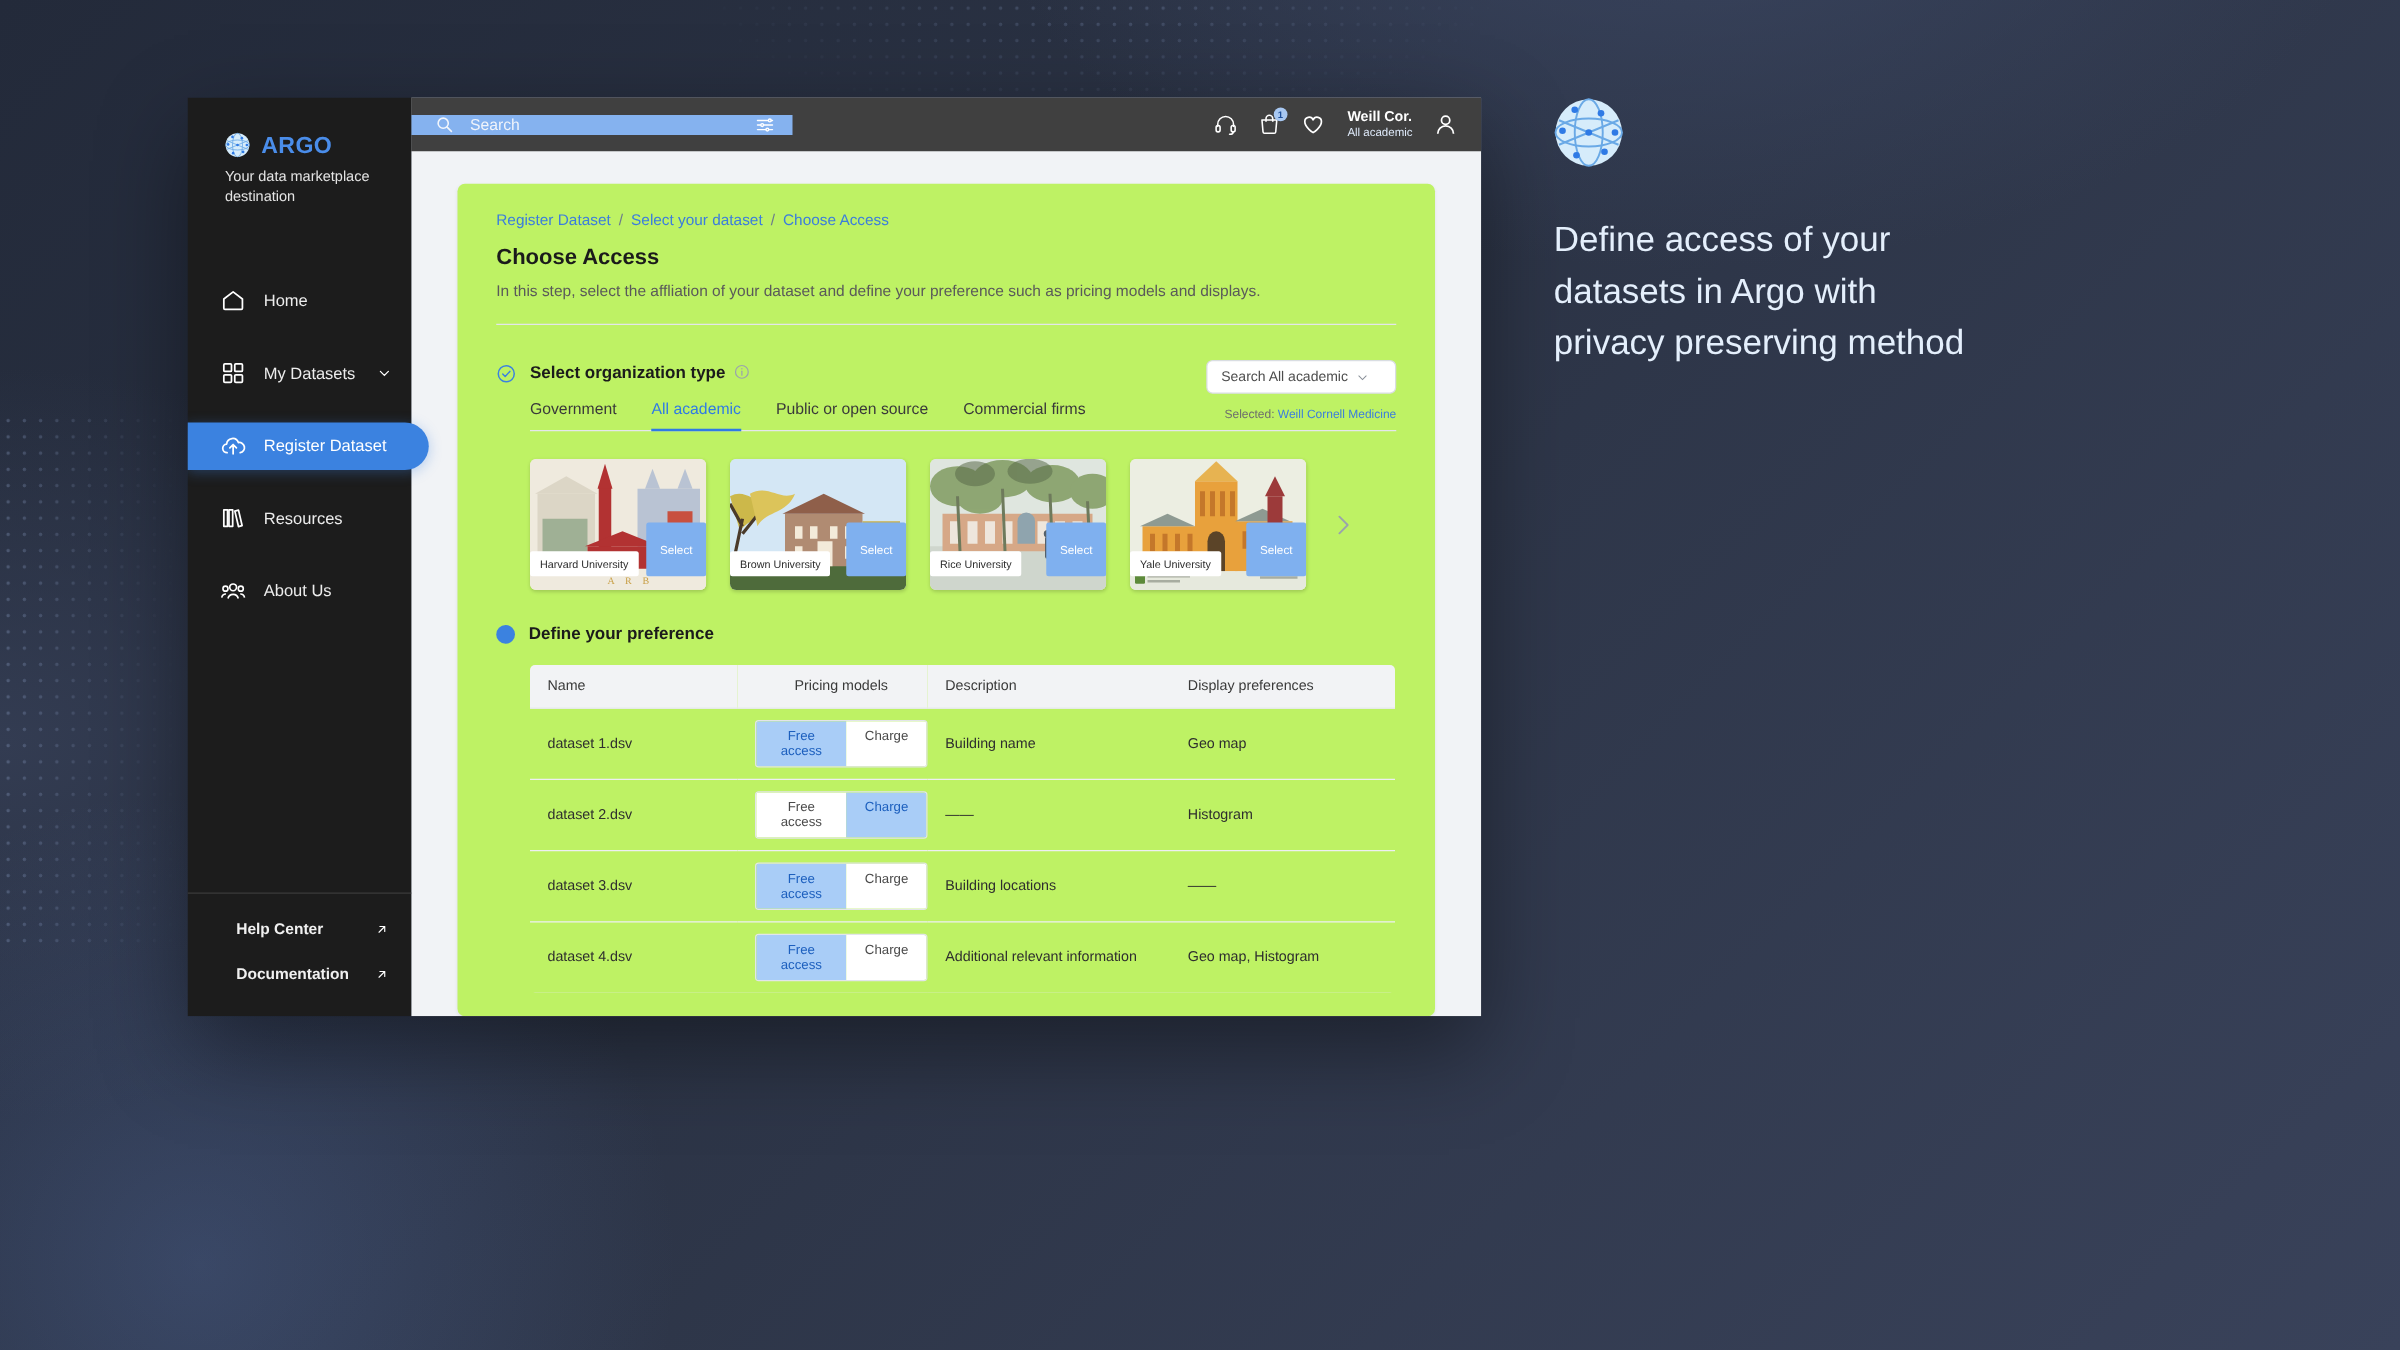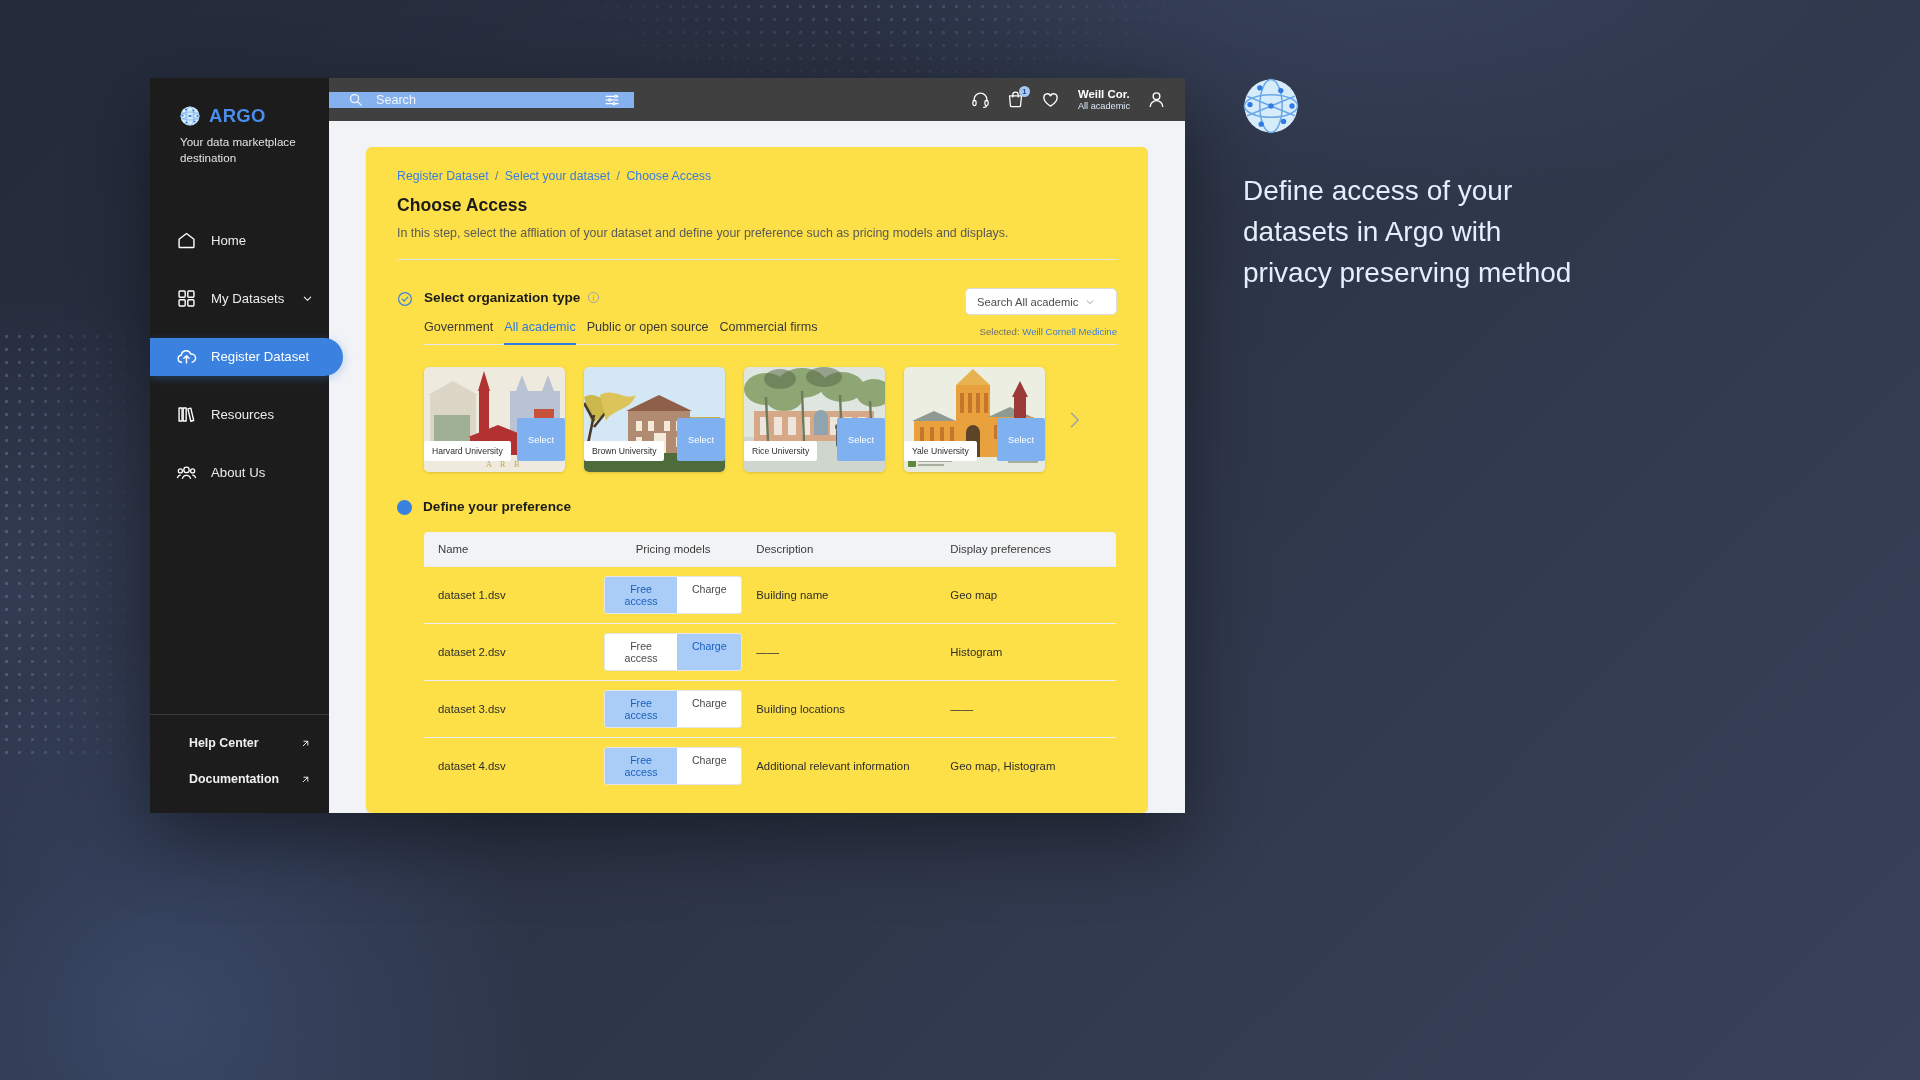--- a/index.html
+++ b/index.html
@@ -127,39 +127,39 @@
     display: flex; align-items: center; justify-content: center;
   }
   .user-block { line-height: 1.12; color: #fff; margin-left: 2px; cursor: pointer; }
   .user-name { font-size: 11.4px; font-weight: 600; }
   .user-role { font-size: 9.2px; color: #dde8f8; }
   .avatar-ico { width: 21px; height: 21px; cursor: pointer; }
 
   
   .content { flex: 1 1 auto; padding: 26px 37px 0 37px; overflow: hidden; }
   .card {
-    background: #fde047; border-radius: 6px; height: 100%;
+    background: #bef264; border-radius: 6px; height: 100%;
     padding: 22px 31px 0 31px; box-shadow: 0 1px 3px rgba(0,0,0,.07);
   }
   .crumbs { font-size: 12.3px; color: #3b7ddd; }
   .crumbs a { color: #3b7ddd; text-decoration: none; cursor: pointer; }
   .crumbs .sep { color: #6b7a8d; margin: 0 3px; }
   .page-title { font-size: 17.6px; font-weight: bold; color: #1b1b1b; margin-top: 12px; }
   .page-sub { font-size: 12.4px; color: #5a5a5a; margin-top: 10px; }
   .rule { height: 1px; background: #e3e6ea; margin: 19px 0 0 0; }
 
   
   .step { display: flex; align-items: flex-start; margin-top: 30px; position: relative; }
   .step-dot { width: 16px; height: 16px; flex: 0 0 16px; margin-top: 1px; }
   .step-body { margin-left: 11px; flex: 1 1 auto; min-width: 0; }
   .step-head { display: flex; align-items: center; gap: 7px; }
   .step-title { font-size: 13.6px; font-weight: bold; color: #1b1b1b; }
   .info-ico { width: 13px; height: 13px; cursor: pointer; }
 
-  .tabs { display: flex; gap: 11px; margin-top: 15px; border-bottom: 1px solid #e4e7eb; }
+  .tabs { display: flex; gap: 28px; margin-top: 15px; border-bottom: 1px solid #e4e7eb; }
   .tab {
     font-size: 12.6px; color: #3a3a3a; padding-bottom: 9px;
     cursor: pointer; border-bottom: 2.5px solid transparent; margin-bottom: -1px;
   }
   .tab.active { color: #2f7ae5; border-bottom-color: #2f7ae5; font-weight: 500; }
 
   .org-right { position: absolute; right: 0; top: -2px; width: 152px; }
   .org-select {
     height: 27px; border: 1px solid #d9dde2; border-radius: 5px;
     display: flex; align-items: center; padding: 0 21px 0 11px;

